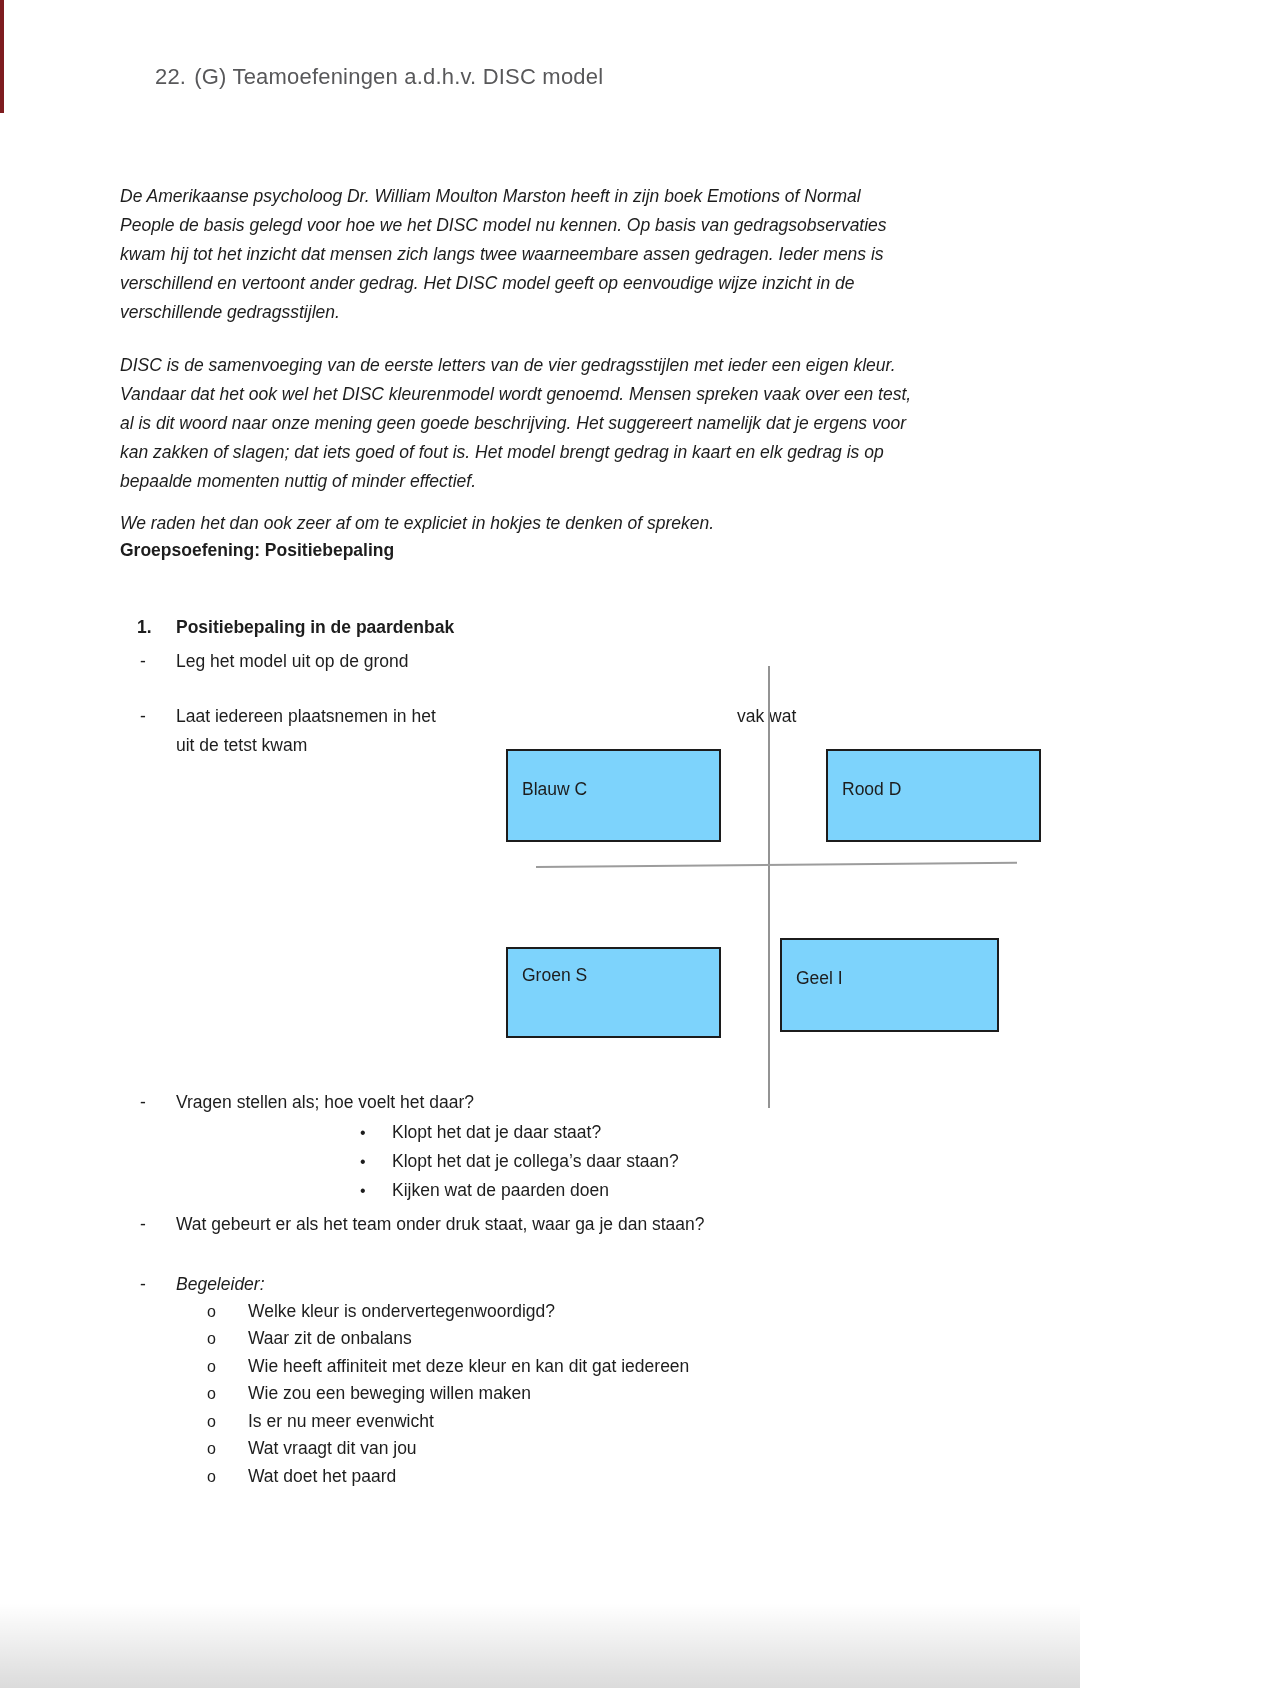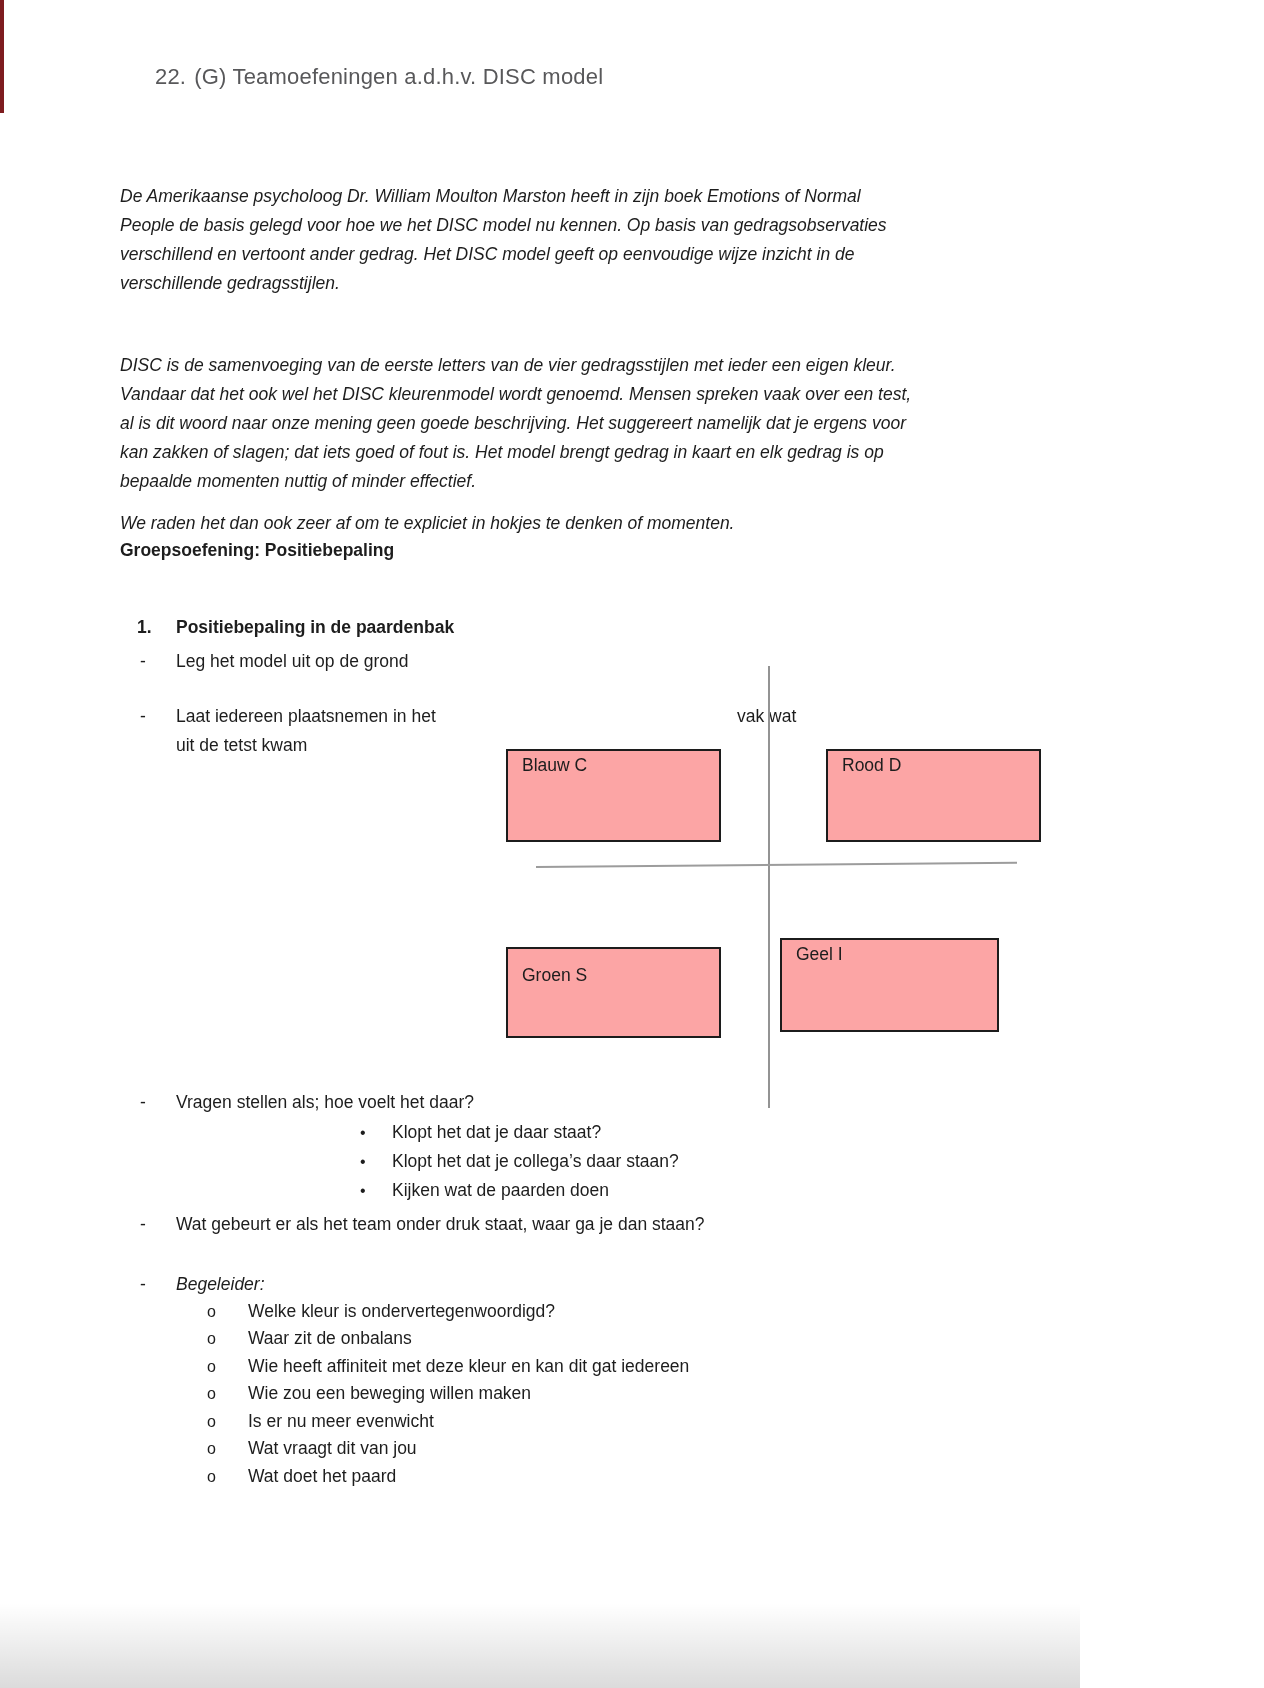--- a/index.html
+++ b/index.html
@@ -18,21 +18,21 @@
   .para .pline { display:block; height:29px; white-space:nowrap; }
   .bold { font-weight:bold; }
   .italic { font-style:italic; }
   .row { position:absolute; display:flex; white-space:nowrap; }
   .m-dash { flex:0 0 36px; }
   .m-num  { flex:0 0 39px; font-weight:bold; }
   .m-dot  { flex:0 0 32px; font-size:16px; }
   .m-circ { flex:0 0 41px; font-size:16px; }
   .qbox {
     position:absolute; box-sizing:border-box; border:2px solid #1c1c1c;
-    background:#fca5a5; padding:0 6px 0 14px; white-space:nowrap;
+    background:#7dd3fc; padding:24px 6px 0 14px; white-space:nowrap;
   }
   .vline { position:absolute; left:768px; top:666px; width:2px; height:442px; background:#939393; }
   .hline {
     position:absolute; left:536px; top:866px; width:481px; height:2px; background:#9c9c9c;
     transform:rotate(-0.5deg); transform-origin:left center;
   }
   .red-strip { position:absolute; left:0; top:0; width:4px; height:113px; background:#7e1c1f; }
   .bottom-shade {
     position:absolute; left:0; bottom:0; width:100%; height:85px;
     background:linear-gradient(to bottom, rgba(0,0,0,0) 0%, rgba(0,0,0,0.14) 100%);
@@ -47,34 +47,35 @@
   <div class="red-strip"></div>
 
   <div class="title">
     <span class="tnum">22.</span>
     <span>(G) Teamoefeningen a.d.h.v. DISC model</span>
   </div>
 
   <div class="para" style="top:182px">
     <span class="pline">De Amerikaanse psycholoog Dr. William Moulton Marston heeft in zijn boek Emotions of Normal</span>
     <span class="pline">People de basis gelegd voor hoe we het DISC model nu kennen. Op basis van gedragsobservaties</span>
+    <span class="pline">kwam hij tot het inzicht dat mensen zich langs twee waarneembare assen gedragen. Ieder mens is</span>
     <span class="pline">verschillend en vertoont ander gedrag. Het DISC model geeft op eenvoudige wijze inzicht in de</span>
     <span class="pline">verschillende gedragsstijlen.</span>
   </div>
 
   <div class="para" style="top:351px">
     <span class="pline">DISC is de samenvoeging van de eerste letters van de vier gedragsstijlen met ieder een eigen kleur.</span>
     <span class="pline">Vandaar dat het ook wel het DISC kleurenmodel wordt genoemd. Mensen spreken vaak over een test,</span>
     <span class="pline">al is dit woord naar onze mening geen goede beschrijving. Het suggereert namelijk dat je ergens voor</span>
     <span class="pline">kan zakken of slagen; dat iets goed of fout is. Het model brengt gedrag in kaart en elk gedrag is op</span>
     <span class="pline">bepaalde momenten nuttig of minder effectief.</span>
   </div>
 
   <div class="para" style="top:509px">
-    <span class="pline">We raden het dan ook zeer af om te expliciet in hokjes te denken of momenten.</span>
+    <span class="pline">We raden het dan ook zeer af om te expliciet in hokjes te denken of spreken.</span>
   </div>
 
   <div class="abs bold" style="left:120px; top:536px">Groepsoefening: Positiebepaling</div>
 
   <div class="row" style="left:137px; top:613px">
     <span class="m-num">1.</span>
     <span class="bold">Positiebepaling in de paardenbak</span>
   </div>
 
   <div class="row" style="left:140px; top:647px">

